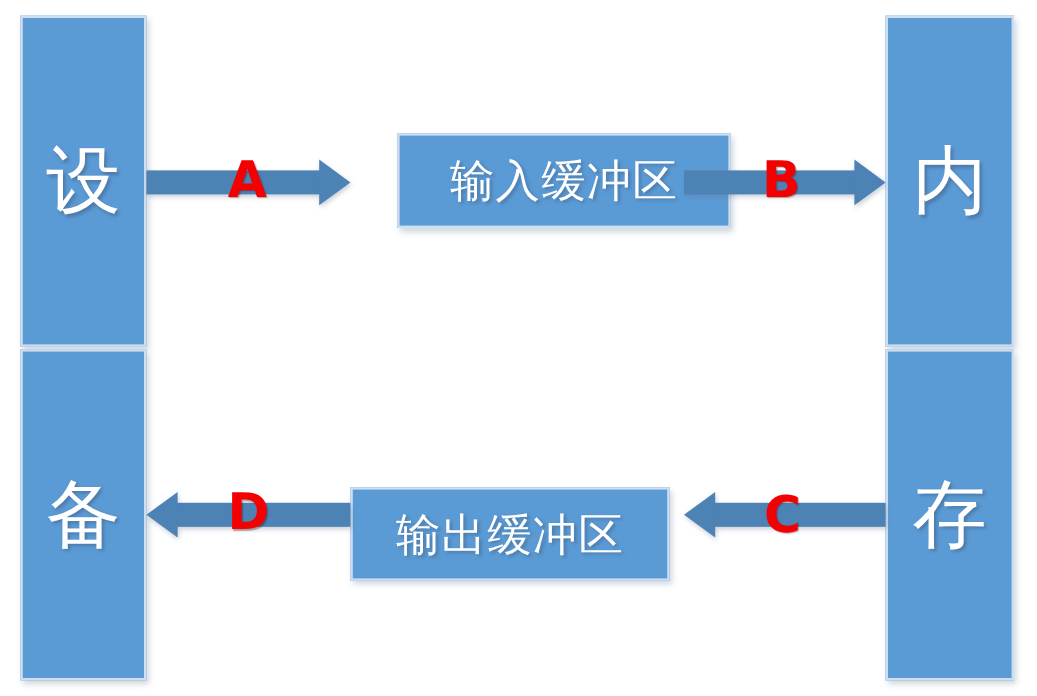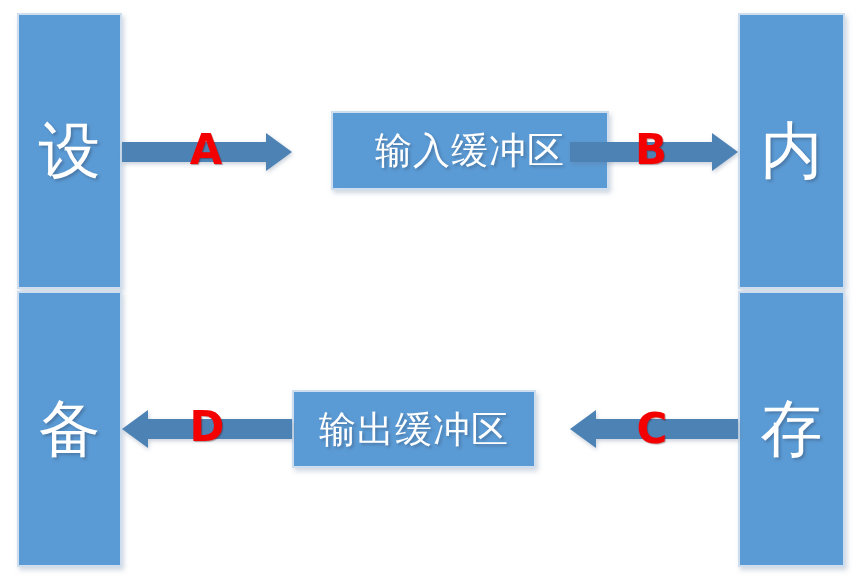--- a/index.html
+++ b/index.html
@@ -31,21 +31,21 @@
     white-space: nowrap;
   }
   .col-cell .cjk { font-size: 62px; }
   .buffer .cjk   { font-size: 37px; letter-spacing: 1px; }
 
   .device-top    { left: 17px;  top: 13px;  width: 105px; height: 276px; }
   .device-bottom { left: 17px;  top: 291px; width: 105px; height: 276px; }
   .memory-top    { left: 738px; top: 13px;  width: 107px; height: 276px; }
   .memory-bottom { left: 738px; top: 291px; width: 107px; height: 276px; }
   .input-buffer  { left: 292px; top: 111px; width: 278px; height: 79px; margin-left: 39px; }
-  .output-buffer { left: 292px; top: 390px; width: 244px; height: 78px; }
+  .output-buffer { left: 292px; top: 406px; width: 266px; height: 78px; }
 
   
   .arrow {
     position: absolute;
     height: 38px;
     filter: drop-shadow(1px 2px 2px rgba(95, 115, 145, 0.35));
   }
   .arrow .shaft {
     position: absolute;
     top: 9px;

